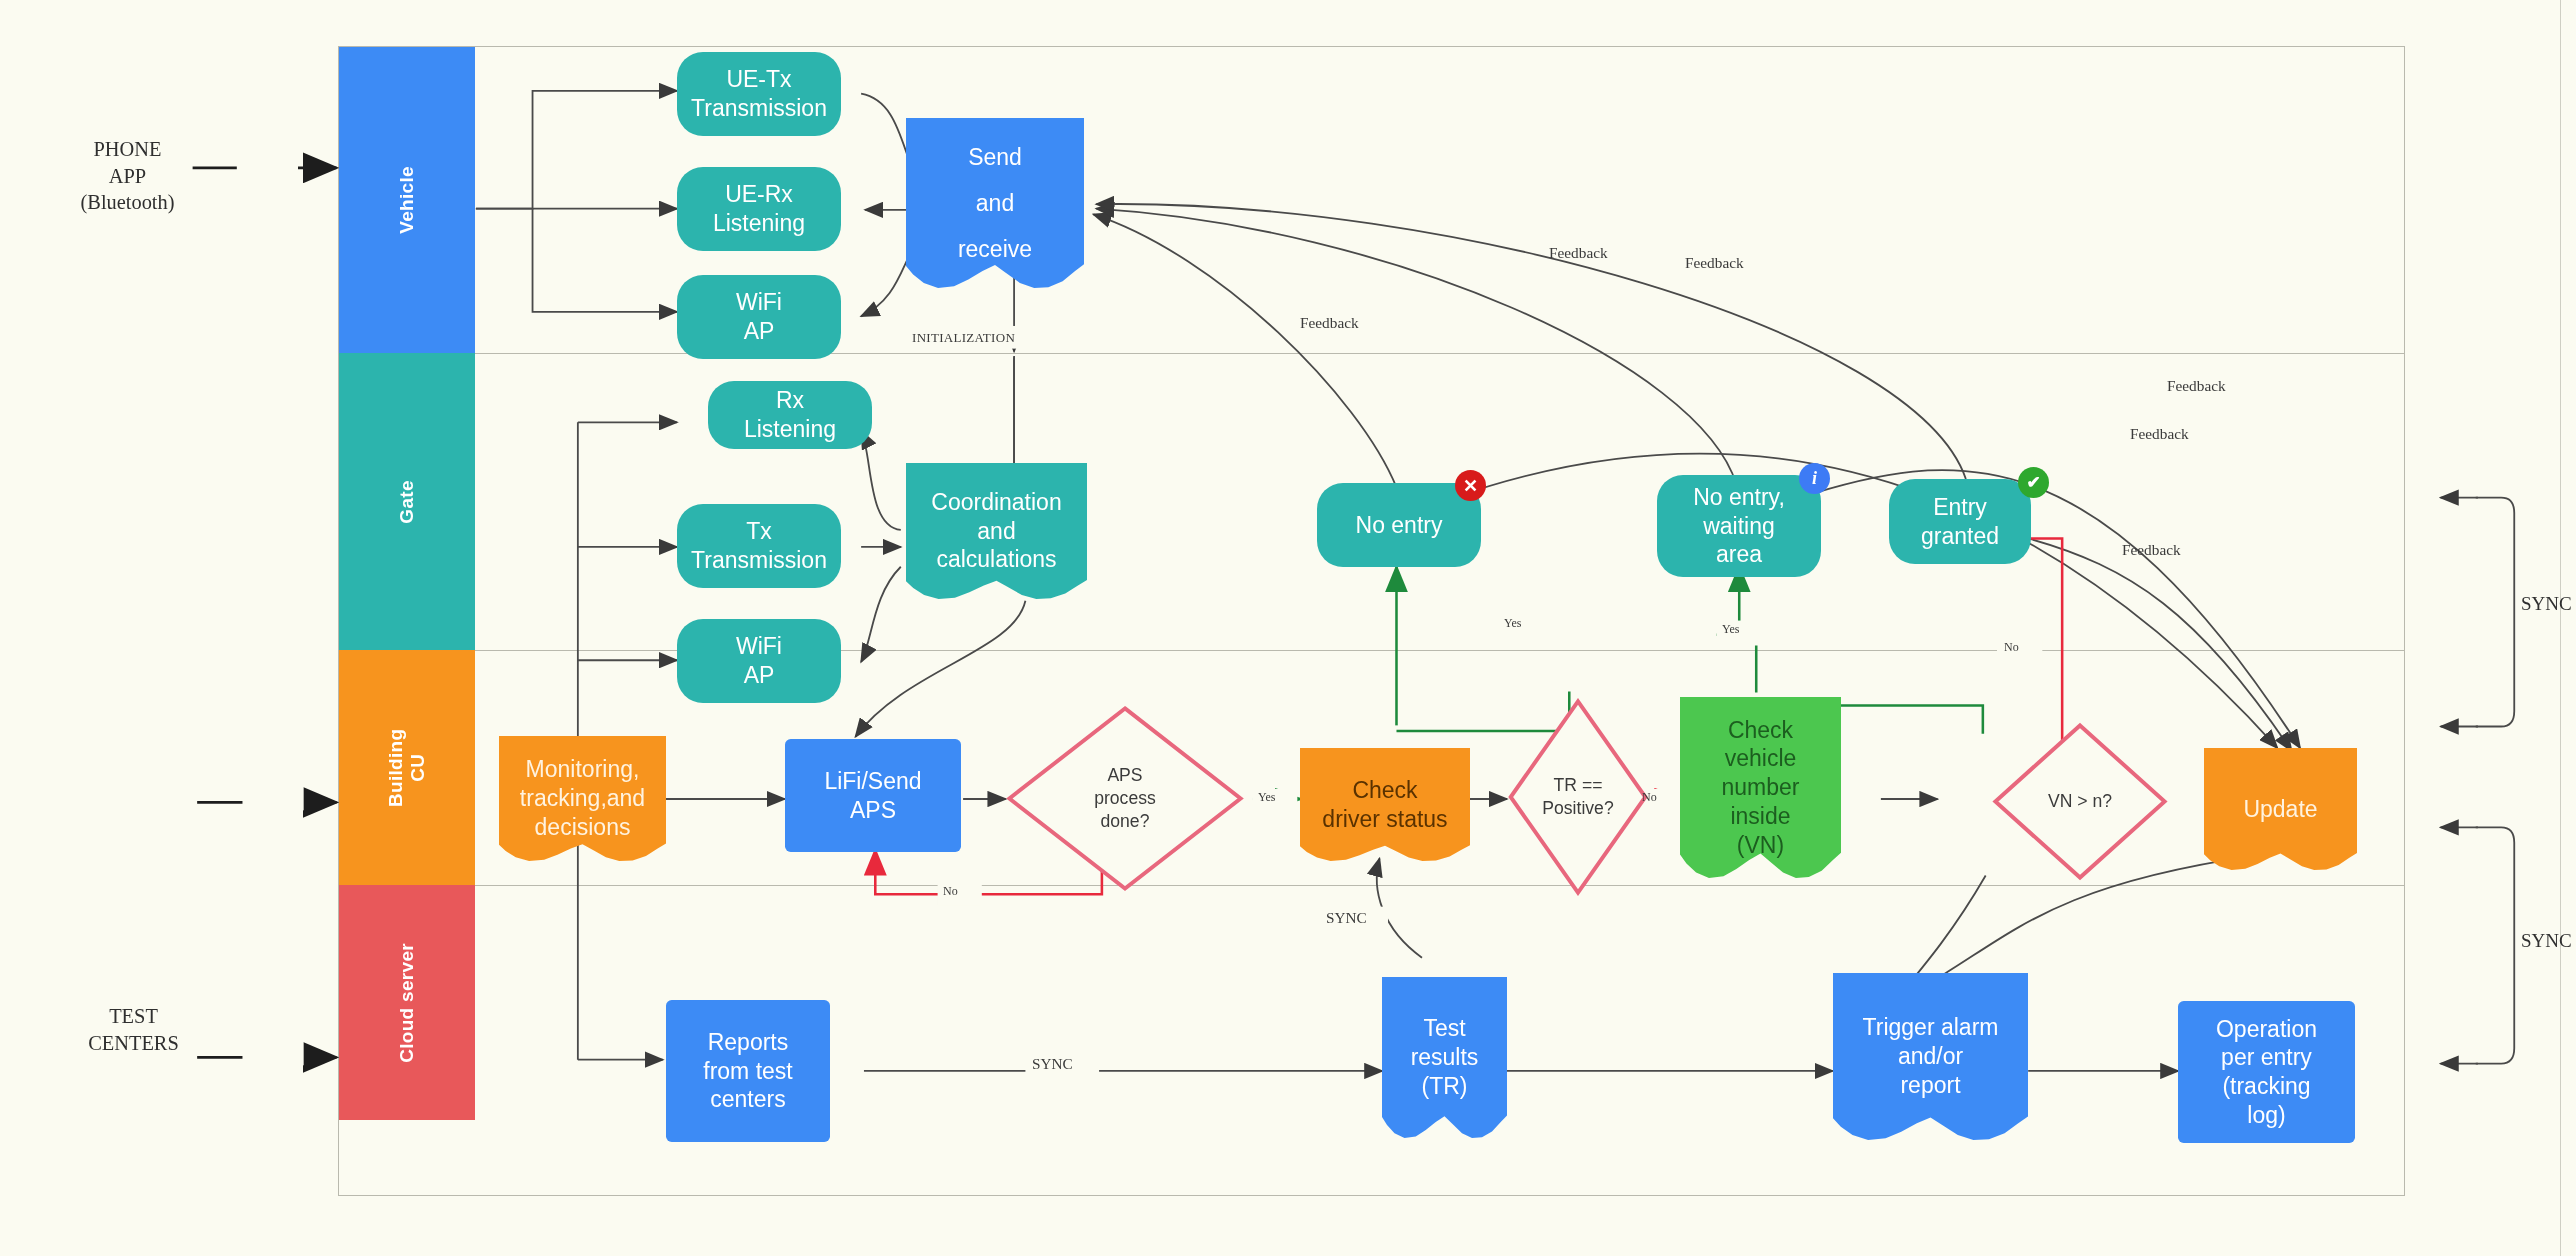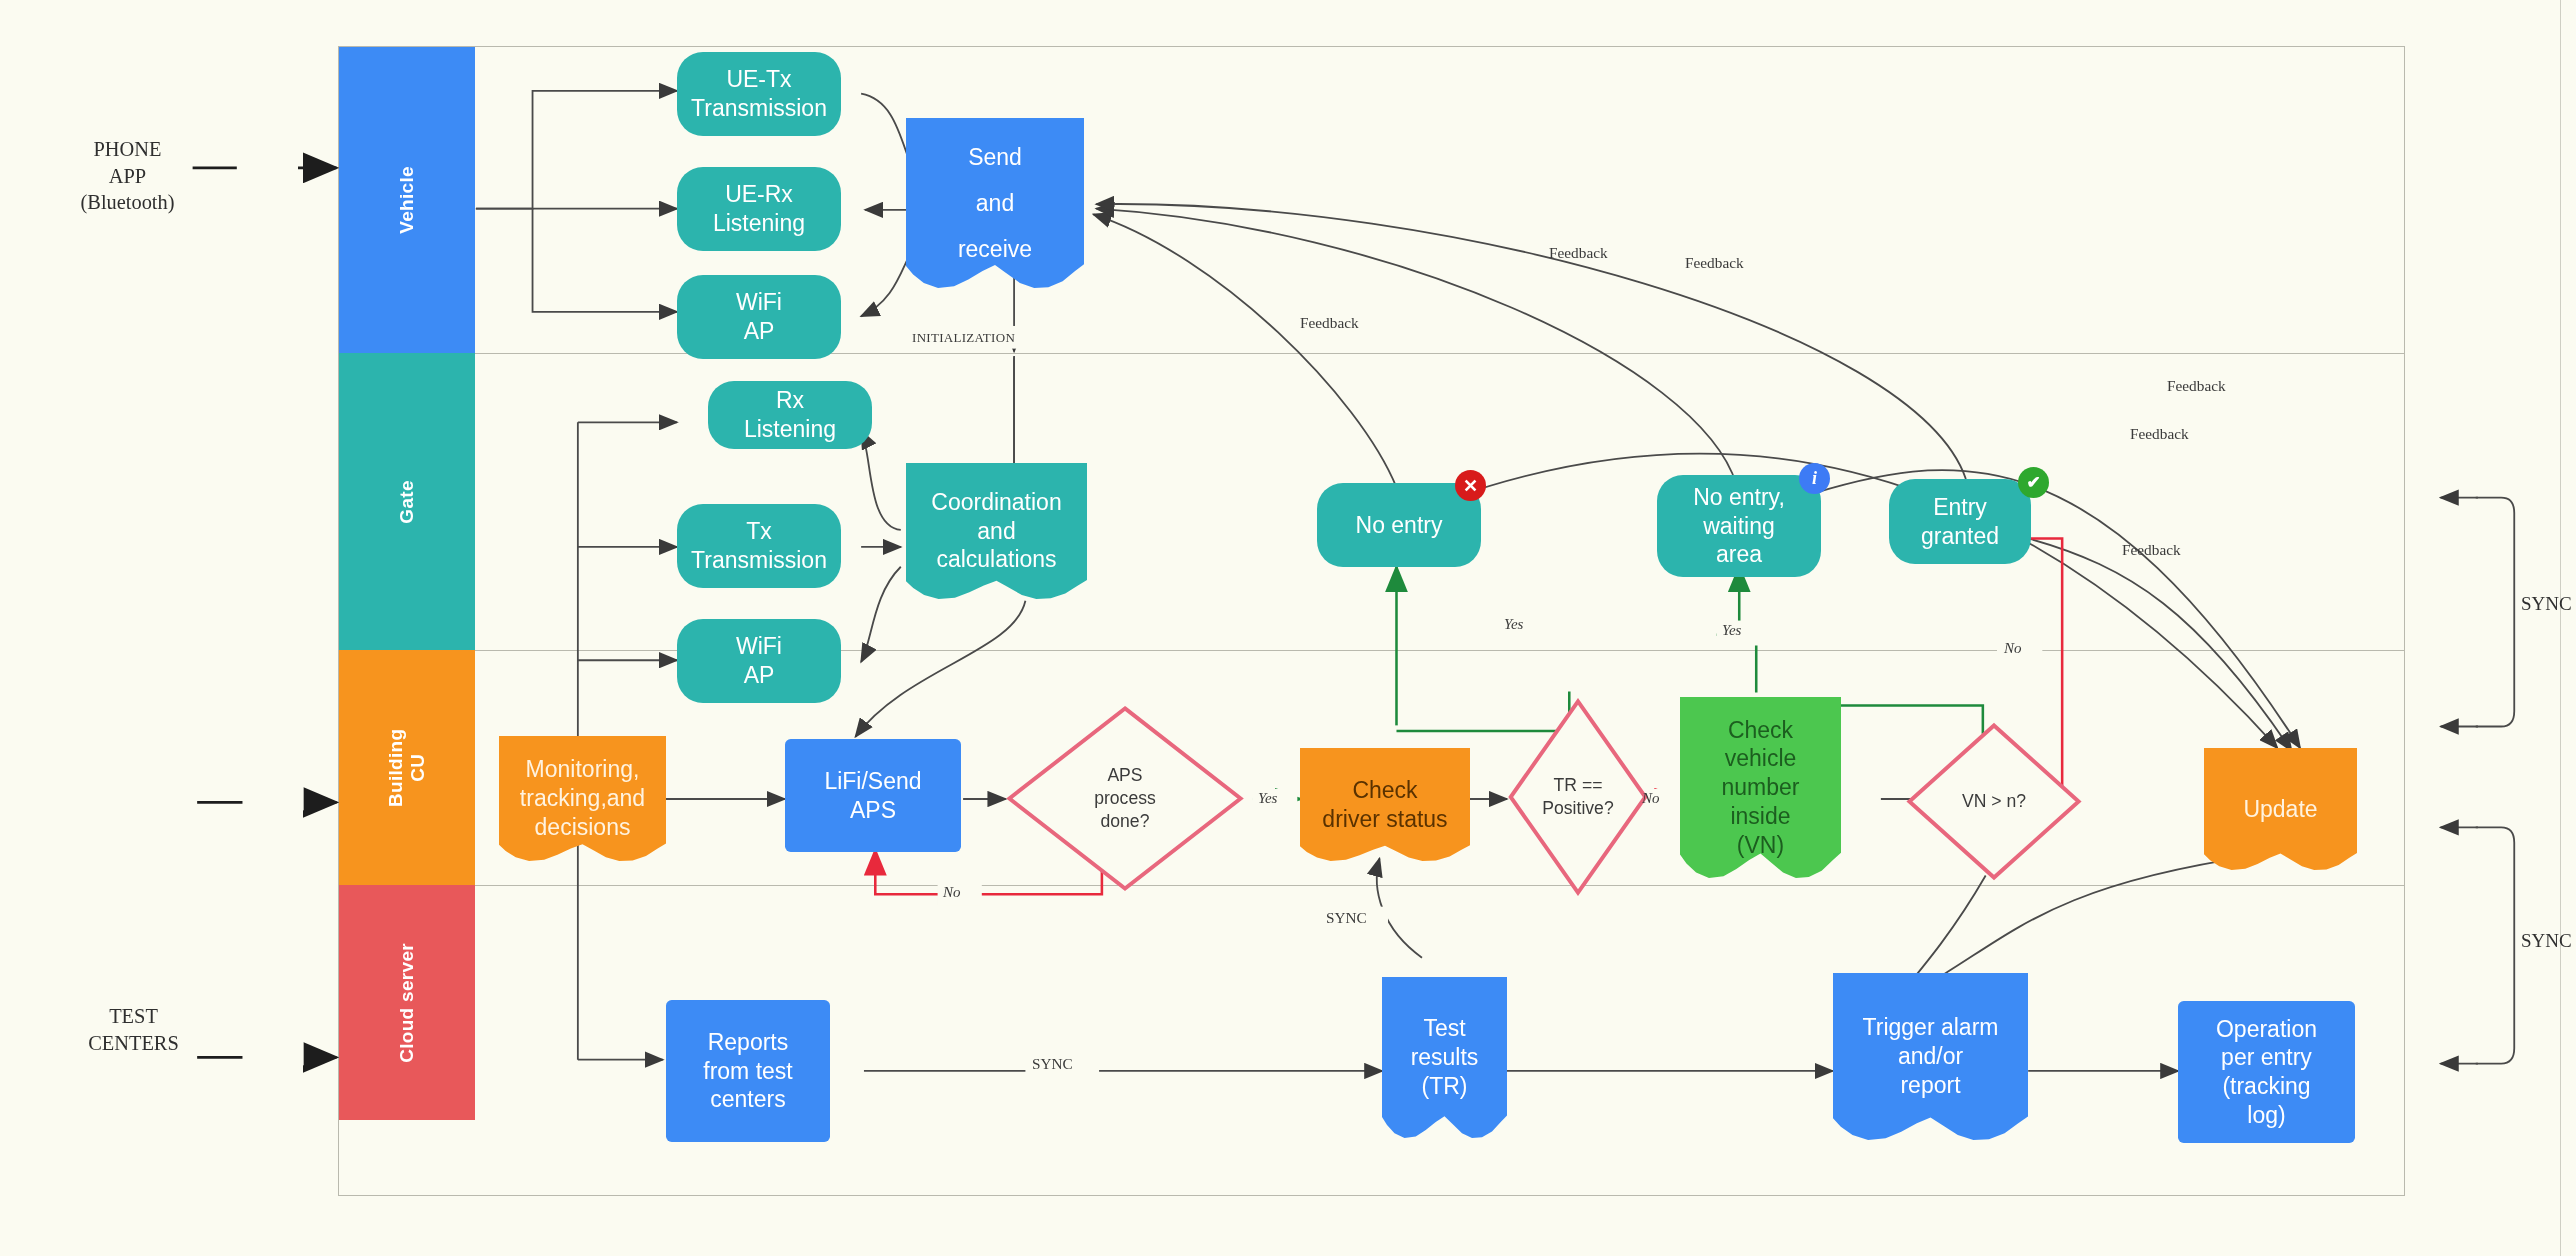--- a/index.html
+++ b/index.html
@@ -28,21 +28,21 @@
   .diamond .dtext{position:absolute;left:0;top:0;width:100%;height:100%;display:flex;align-items:center;justify-content:center;text-align:center;color:#3b3b3b;font-size:17.6px;line-height:1.3;}
   
   .badge{position:absolute;width:31px;height:31px;border-radius:50%;display:flex;align-items:center;justify-content:center;color:#fff;font-size:18px;font-weight:bold;}
   .badge-x{background:#D81B1B;}
   .badge-i{background:#3D7BF5;font-family:"Liberation Serif",serif;font-style:italic;}
   .badge-ok{background:#2EA82E;font-size:17px;}
   
   .ext-label{position:absolute;font-family:"Liberation Serif",serif;color:#2f2f2f;font-size:20.4px;line-height:1.3;text-align:center;}
   .edge-label{position:absolute;font-family:"Liberation Serif",serif;color:#3a3a3a;font-size:15.3px;white-space:nowrap;}
   .edge-label.small{font-size:13px;letter-spacing:0.3px;}
-  .edge-label.yn{font-size:15px;font-style:italic;}
+  .edge-label.yn{font-size:12px;}
   svg.overlay{position:absolute;left:0;top:0;width:2576px;height:1257px;pointer-events:none;}
 </style>
 </head>
 <body>
 
 <div id="stage">
 
   <div id="page-border"></div>
 
   <div class="ext-label" style="left:34px;top:136px;width:187px;">
@@ -314,21 +314,21 @@
   <div class="doc-wrap" style="left:1680px;top:697px;width:161px;height:181px;">
     <div class="node green doc" style="left:0;top:0;width:161px;height:181px;position:absolute;">
       <span style="white-space:pre-line;">Check
 vehicle
 number
 inside
 (VN)</span>
     </div>
   </div>
 
-  <div class="diamond" style="left:1906px;top:722px;width:176px;height:159px;">
+  <div class="diamond" style="left:1992px;top:722px;width:176px;height:159px;">
     <svg width="176" height="159" viewBox="0 0 310 280">
         <polygon points="155,6 304,140 155,274 6,140" fill="#FBFBF1" stroke="#E8677D" stroke-width="7"></polygon>
       </svg>
     <div class="dtext">
         <span>VN &gt; n?</span>
       </div>
   </div>
 
   <div class="doc-wrap" style="left:2204px;top:748px;width:153px;height:122px;padding-left:9px;">
     <div class="node orange doc" style="left:0;top:0;width:153px;height:122px;position:absolute;">

